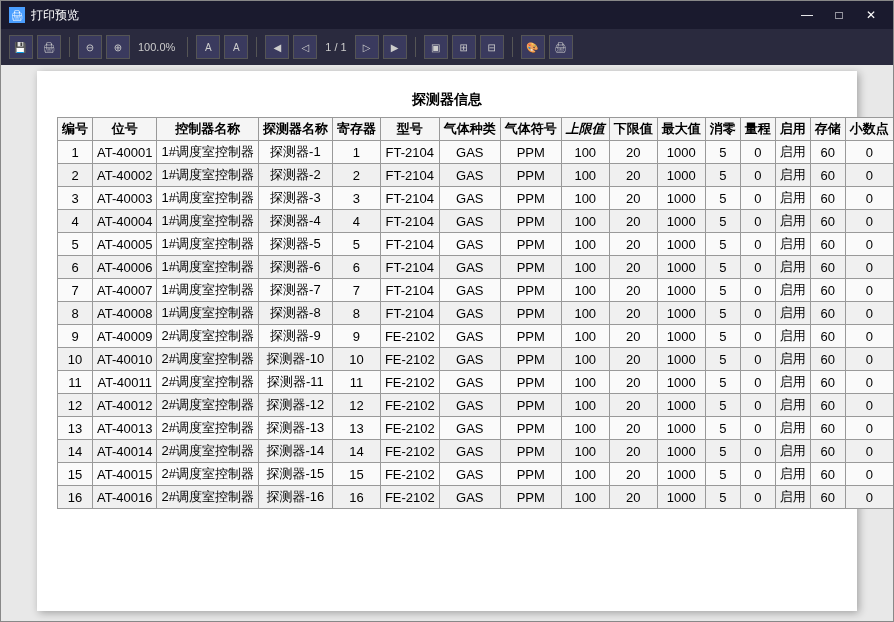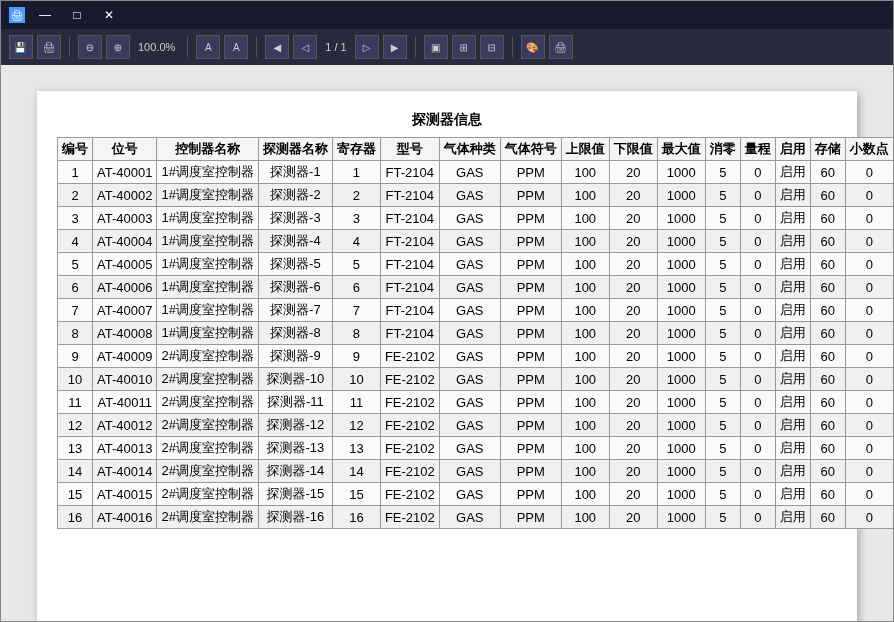--- a/index.html
+++ b/index.html
@@ -94,21 +94,21 @@
       color: #ccc;
       font-size: 11px;
       margin: 12px 4px;
     }
     .content-area {
       flex: 1;
       background: #e8e8e8;
       display: flex;
       align-items: flex-start;
       justify-content: center;
-      padding: 26px;
+      padding: 6px;
       overflow: auto;
     }
     .page {
       background: white;
       width: 820px;
       min-height: 540px;
       padding: 20px;
       box-shadow: 2px 2px 8px rgba(0,0,0,0.3);
     }
     .table-title {
@@ -135,37 +135,38 @@
     tr:nth-child(odd) td { background: #fafafa; }
     tr:nth-child(even) td { background: #f0f0f0; }
     .col-no { width: 28px; }
     .col-pos { width: 65px; }
     .col-ctrl { width: 80px; }
     .col-name { width: 65px; }
     .col-store { width: 40px; }
     .col-model { width: 55px; }
     .col-gastype { width: 40px; }
     .col-gassym { width: 40px; }
-    .col-upper { width: 40px; }
+    .col-upper { width: 40px; font-style: italic; }
     .col-lower { width: 40px; }
     .col-max { width: 40px; }
     .col-zero { width: 30px; text-align: right; }
     .col-range { width: 30px; }
     .col-enable { width: 30px; }
     .col-save { width: 30px; }
     .col-dec { width: 35px; }
     .col-report { width: 40px; }
   </style>
 </head>
 <body>
 
 <div class="window">
 
   <div class="title-bar">
     <div class="title-bar-icon">🖨</div>
+    <span class="title-text">打印预览</span>
     <div class="window-controls">
       <button class="win-btn">—</button>
       <button class="win-btn">□</button>
       <button class="win-btn close">✕</button>
     </div>
   </div>
 
   <div class="toolbar">
     <button class="tb-btn">💾</button>
     <button class="tb-btn">🖨</button>

